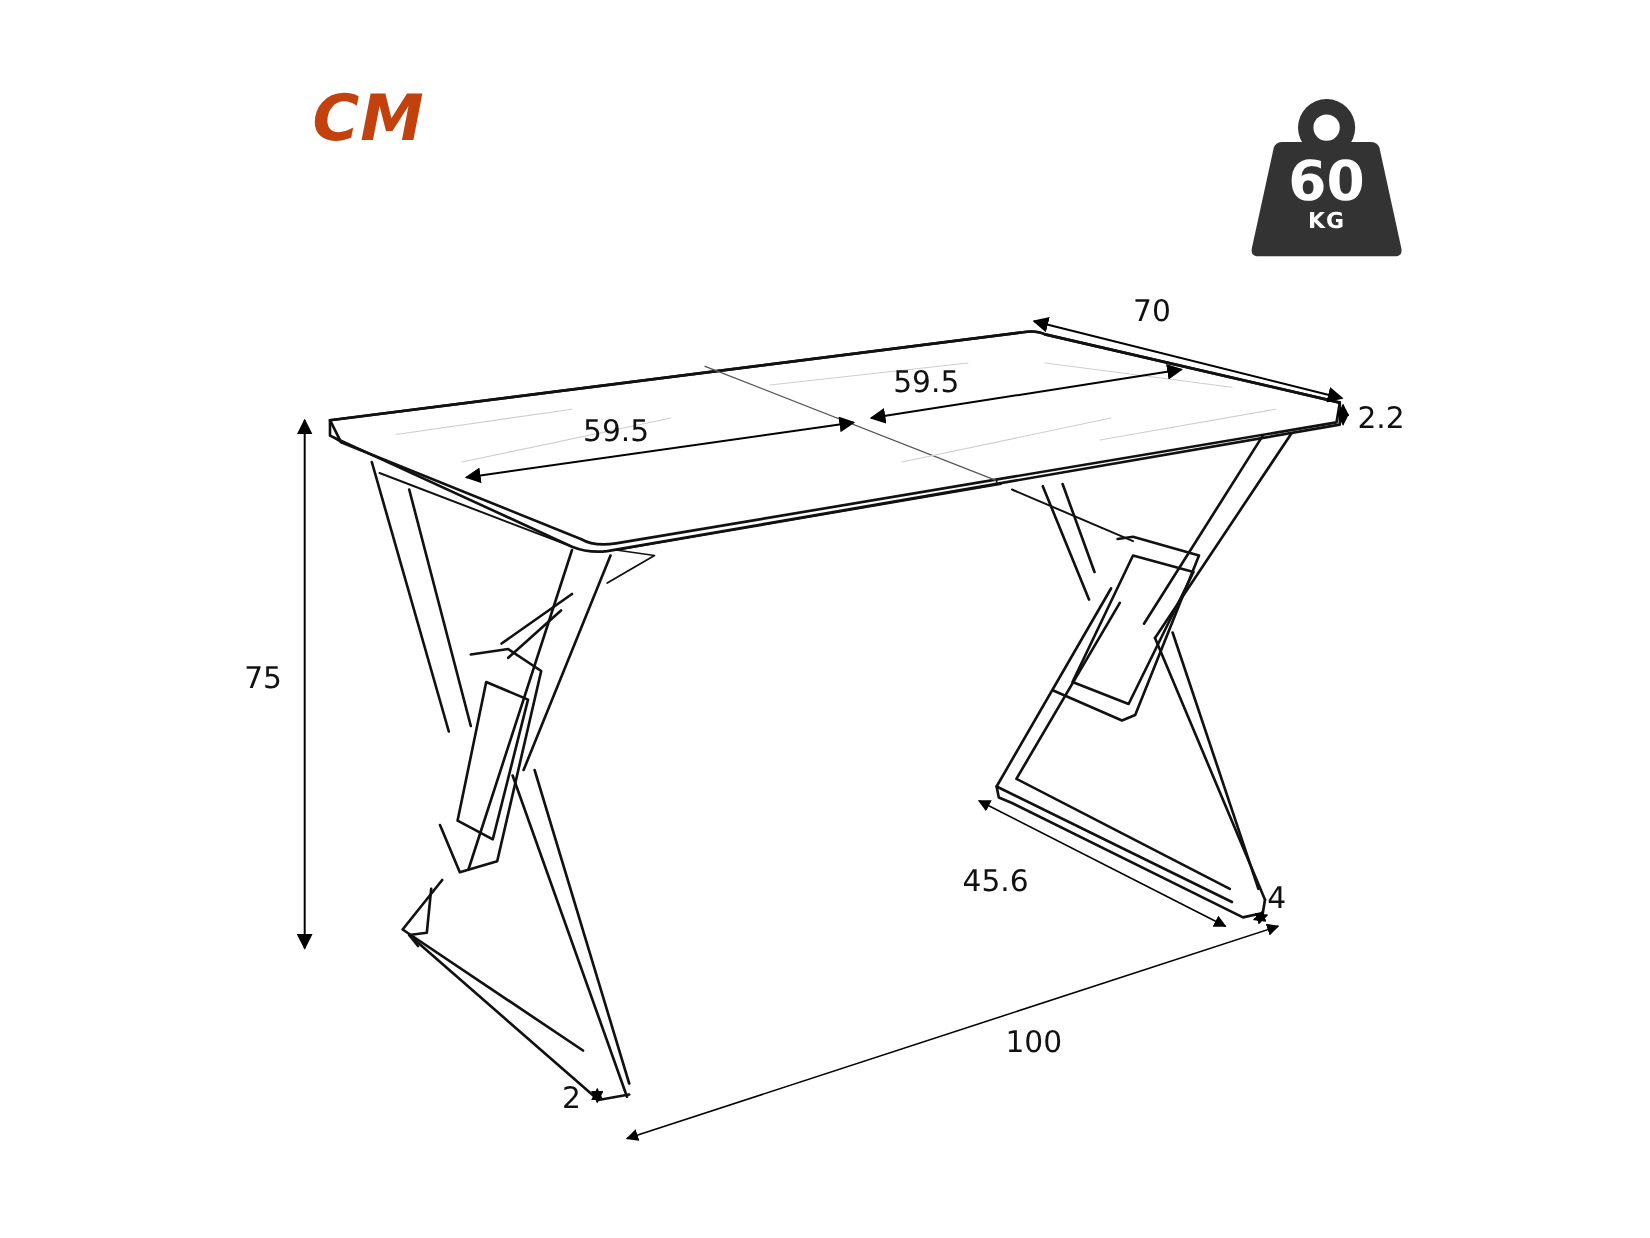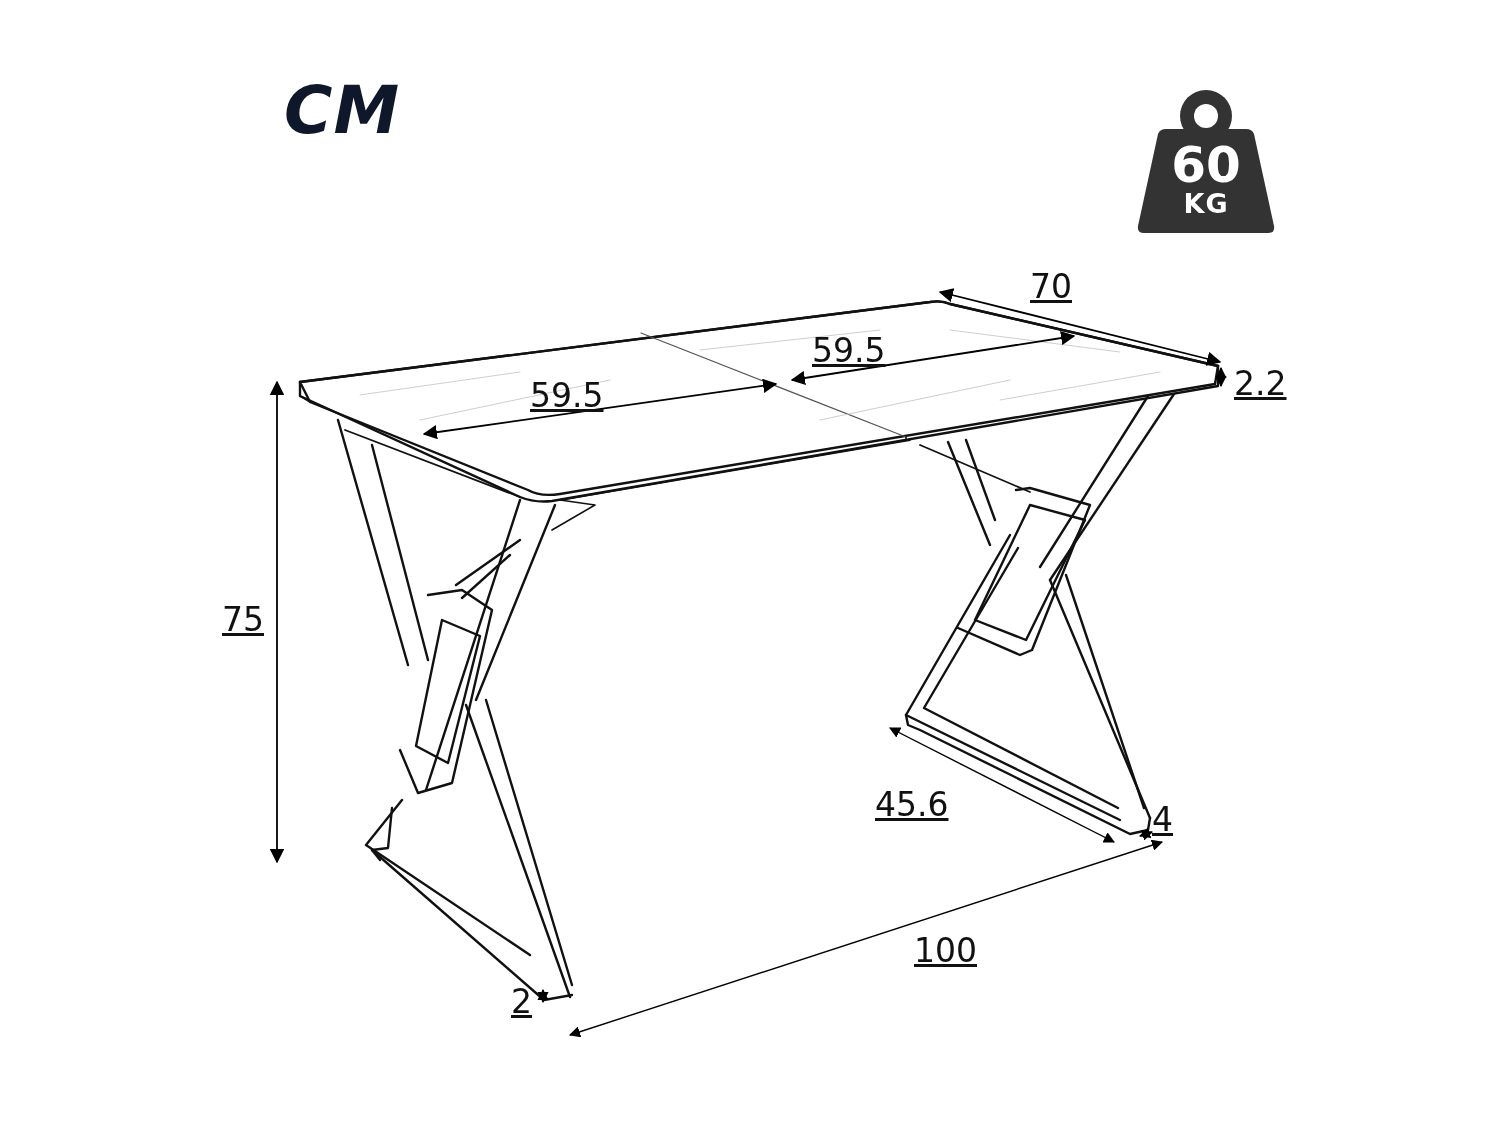--- a/index.html
+++ b/index.html
@@ -14,22 +14,22 @@
       overflow: hidden;
       font-family: "DejaVu Sans", sans-serif;
     }
     .unit-title {
       position: absolute;
       left: 284px;
       top: 78px;
       font-family: "DejaVu Sans", sans-serif;
       font-weight: bold;
       font-style: italic;
-      font-size: 66px;
-      color: #0f172a;
+      font-size: 58px;
+      color: #c2410c;
       letter-spacing: 1px;
       line-height: 1;
     }
     .weight-badge {
       position: absolute;
       left: 1136px;
       top: 86px;
       width: 140px;
       height: 150px;
     }
@@ -47,38 +47,37 @@
       line-height: 1;
     }
     .weight-unit {
       position: absolute;
       left: 0;
       width: 140px;
       top: 104px;
       text-align: center;
       font-family: "DejaVu Sans", sans-serif;
       font-weight: bold;
-      font-size: 27px;
+      font-size: 20px;
       color: #ffffff;
       line-height: 1;
       letter-spacing: 1px;
     }
     .drawing {
       position: absolute;
       left: 0;
       top: 0;
     }
     .dim-label {
       position: absolute;
       font-family: "DejaVu Sans", sans-serif;
-      font-size: 33px;
+      font-size: 27px;
       color: #111111;
       line-height: 1;
       white-space: nowrap;
-      text-decoration: underline;
     }
   </style>
 </head>
 <body>
 
 <div class="unit-title">CM</div>
 
 <div class="weight-badge">
   <svg width="140" height="150" viewBox="0 0 140 150">
     <circle cx="70" cy="30" r="26" fill="#333333"></circle>

